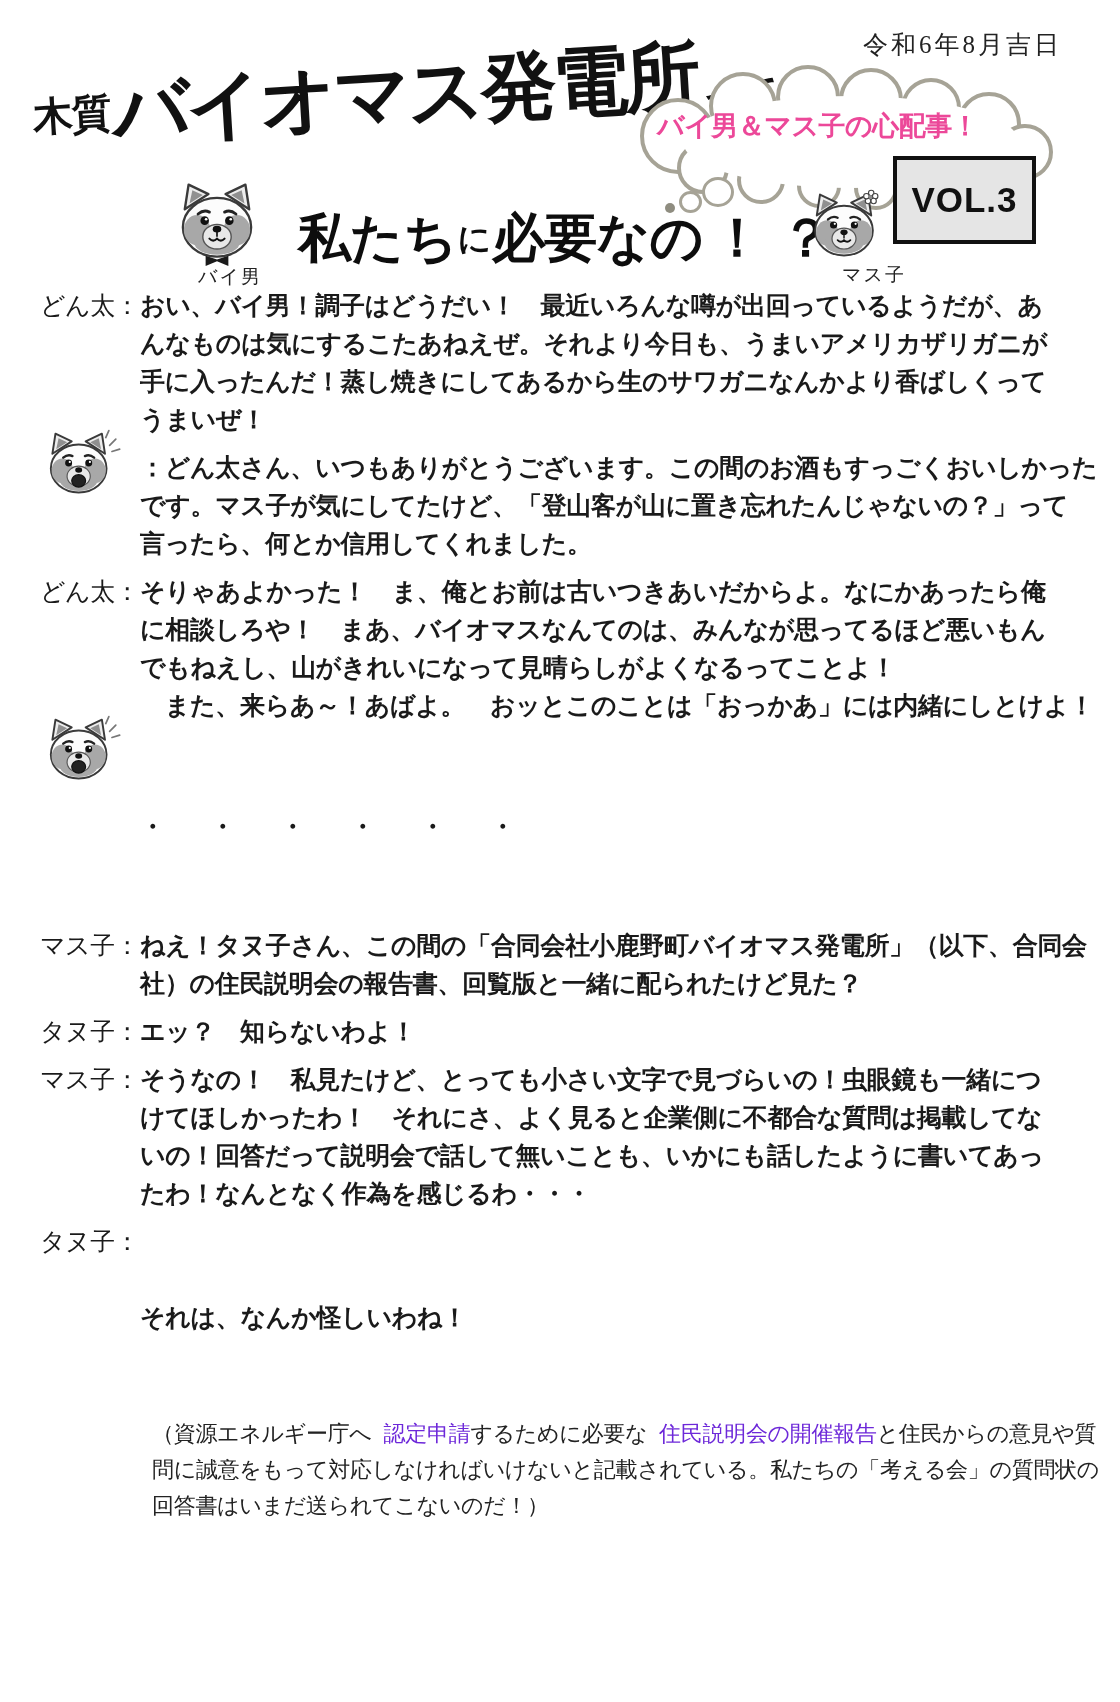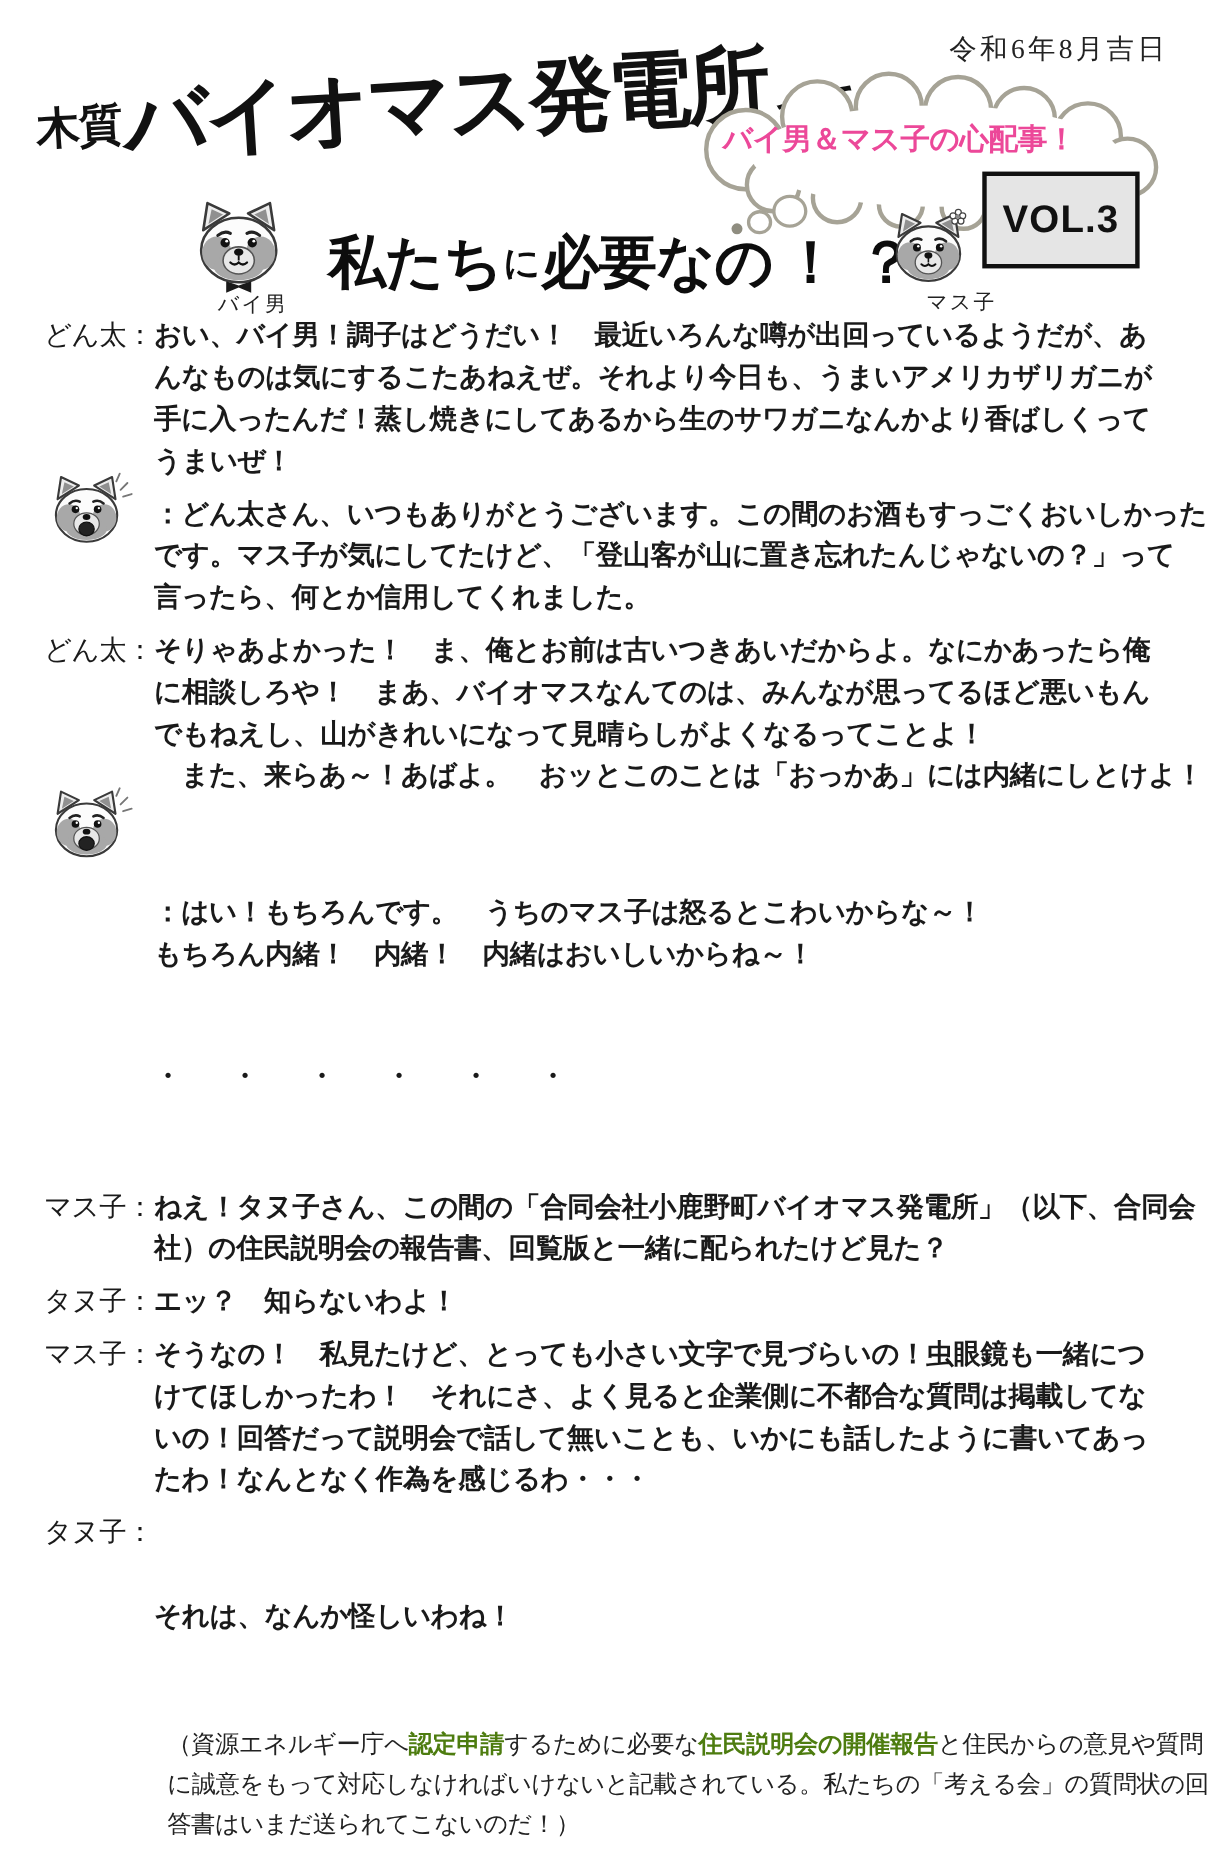--- a/index.html
+++ b/index.html
@@ -74,21 +74,21 @@
   }
   .avatar{width:82px;height:78px;margin-top:-22px;display:block;}
   .dots{
     font-size:25px;font-weight:900;letter-spacing:10px;
     line-height:28px;margin-top:2px;
   }
   .note{
     font-size:22px;font-weight:500;line-height:36px;letter-spacing:-0.3px;
     margin-top:4px;padding-left:12px;color:#222;
   }
-  .note b{font-weight:700;color:#4d7c0f;}
+  .note b{font-weight:400;color:#6d28d9;margin-left:12px;}
   svg .outline{stroke:#3a3a3a;stroke-width:2.5;stroke-linejoin:round;}
 </style>
 </head>
 <body>
 
 <div class="page">
 
   <div class="date">令和6年8月吉日</div>
 
   <div class="title-row">
@@ -248,22 +248,20 @@
           <circle cx="37" cy="45" r="4.5" fill="#111"></circle>
             <circle cx="38.5" cy="43.5" r="1.4" fill="#fff"></circle>
           <circle cx="63" cy="45" r="4.5" fill="#111"></circle>
             <circle cx="64.5" cy="43.5" r="1.4" fill="#fff"></circle>
           <ellipse cx="50" cy="54" rx="4.5" ry="3.5" fill="#111"></ellipse>
           <ellipse cx="50" cy="68" rx="9" ry="8" fill="#222" stroke="#111" stroke-width="1.5"></ellipse>
           <path d="M90,22 L98,14 M93,30 L103,27 M85,12 L89,3" stroke="#777" stroke-width="2.2" fill="none" stroke-linecap="round"></path>
         </svg>
       </div>
       <div class="txt">
-        <div>：はい！もちろんです。　うちのマス子は怒るとこわいからな～！
-もちろん内緒！　内緒！　内緒はおいしいからね～！</div>
         <div class="dots">・　・　・　・　・　・</div>
       </div>
     </div>
 
     <div class="entry">
       <div class="spk">マス子：</div>
       <div class="txt">ねえ！タヌ子さん、この間の「合同会社小鹿野町バイオマス発電所」（以下、合同会
 社）の住民説明会の報告書、回覧版と一緒に配られたけど見た？</div>
     </div>
 

